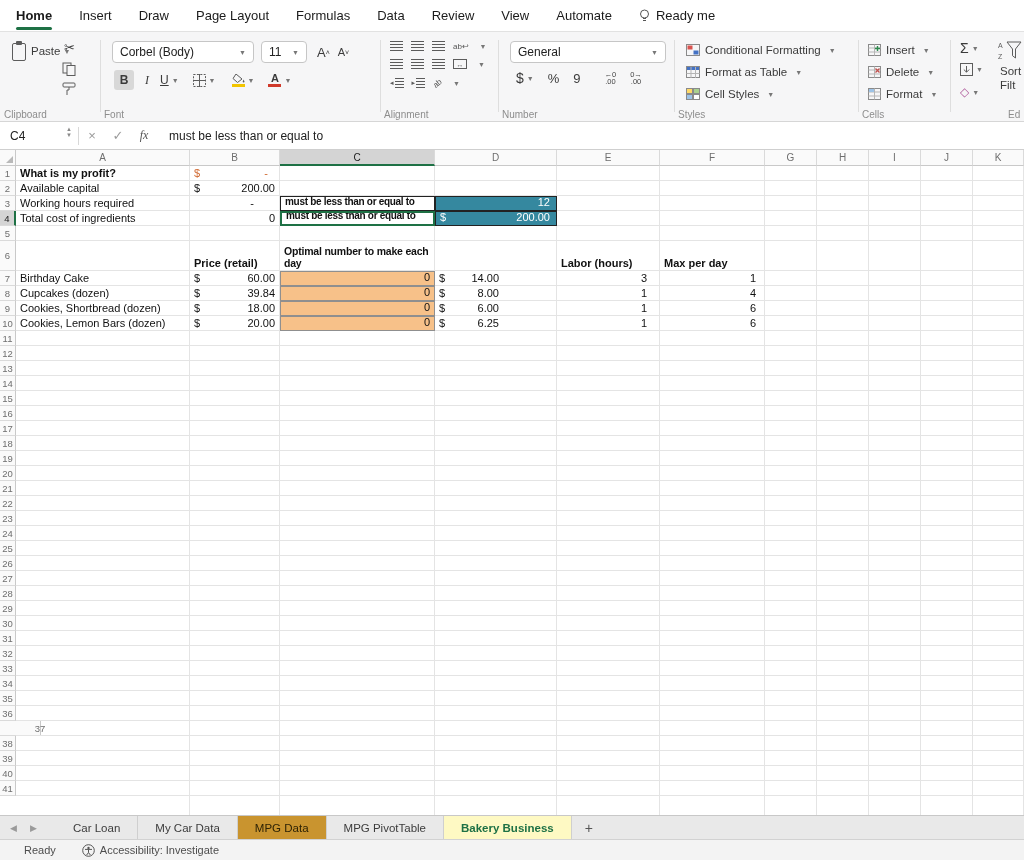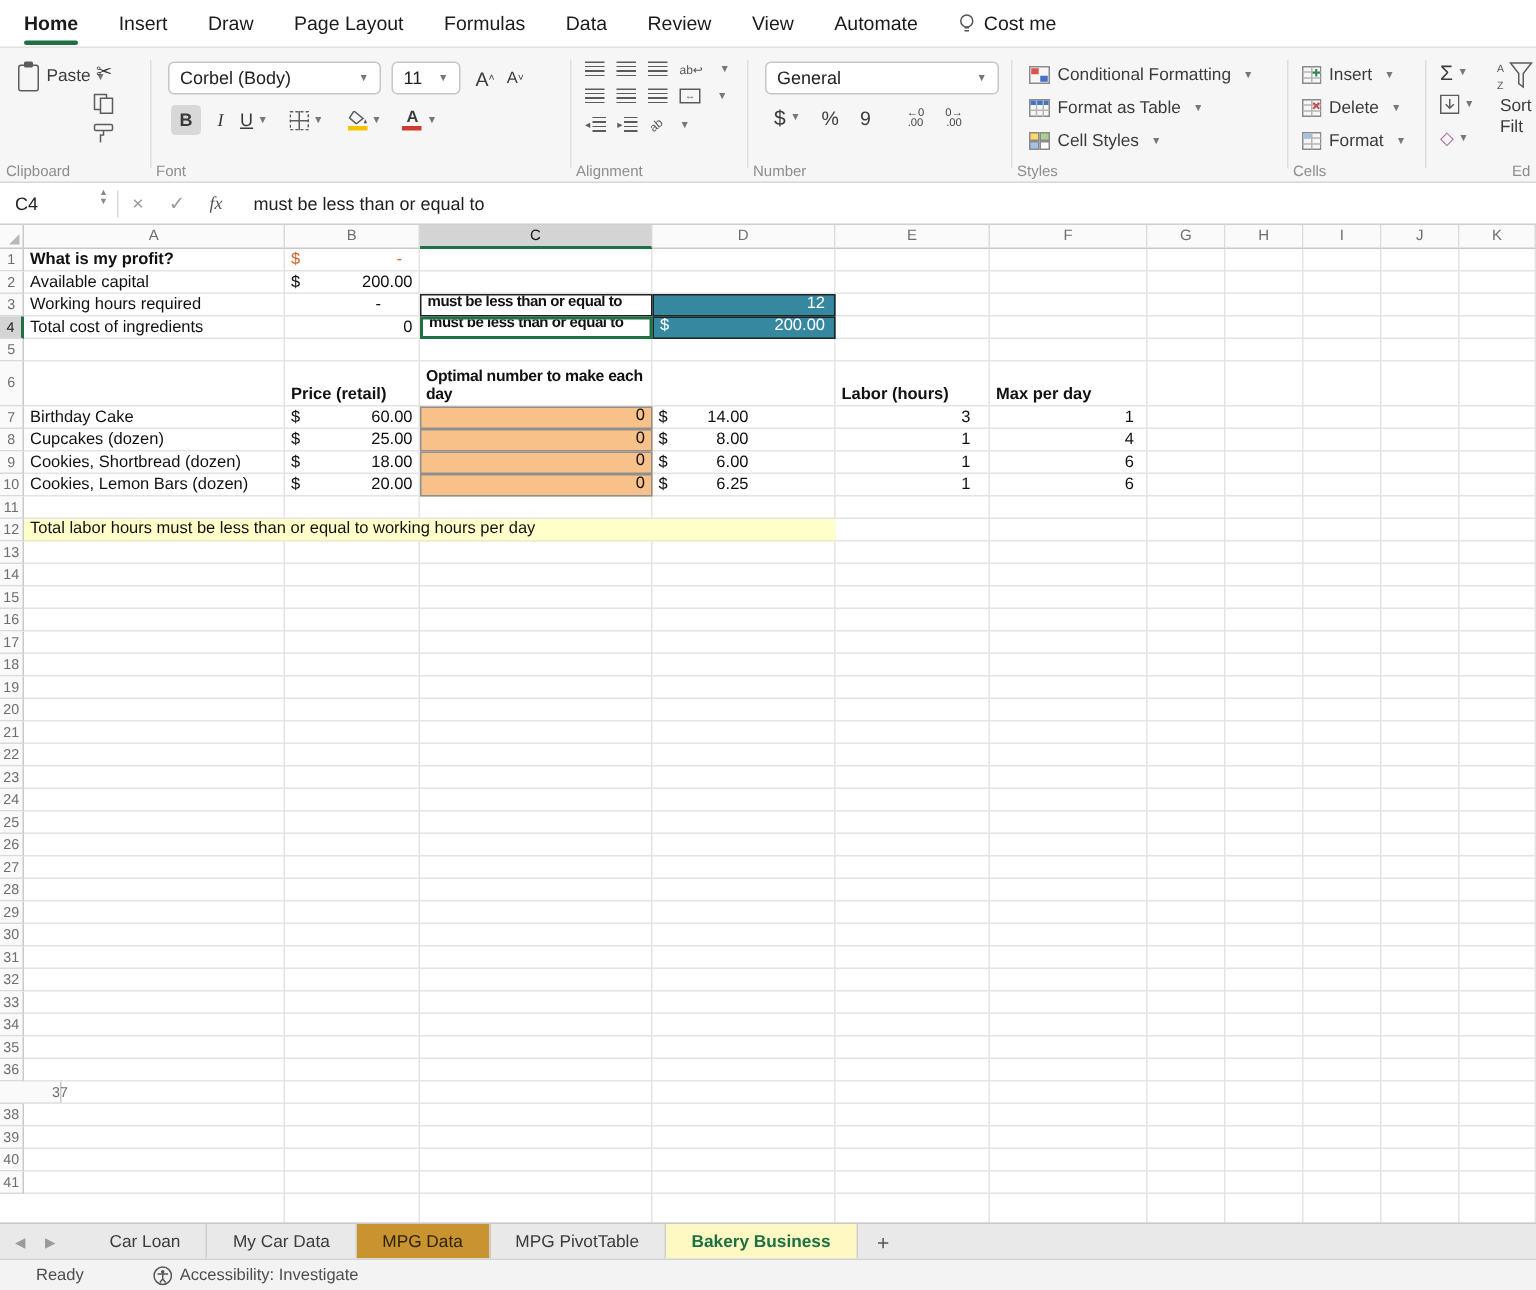--- a/index.html
+++ b/index.html
@@ -93,21 +93,21 @@
   .tab-nav { width:56px; display:flex; align-items:center; gap:13px; padding-left:10px;
              color:#9a9a9a; font-size:9px; }
   .tab { display:flex; align-items:center; padding:0 17px; border-right:1px solid #cfcfcf; cursor:default; }
   .tab:first-of-type { border-left:1px solid #cfcfcf; }
   .tab.gold { background:#c9942f; color:#2e2305; }
   .tab.active { background:#fef9c3; color:#1e7145; font-weight:700; }
   .tab.add { border-right:none; padding:0 13px; color:#555; font-size:14px; }
 
   
   .statusbar { position:absolute; left:0; top:839px; width:1024px; height:21px; background:#f3f3f3;
-               border-top:1px solid #d2d2d2; display:flex; align-items:center; font-size:11px; color:#4d4d4d;gap:20px; }
+               border-top:1px solid #d2d2d2; display:flex; align-items:center; font-size:11px; color:#4d4d4d; }
   .status-ready { margin-left:24px; }
   .status-acc { margin-left:26px; display:flex; align-items:center; gap:5px; }
   svg { display:block; }
 </style>
 </head>
 <body>
 
 <div class="menubar">
   <span class="menu-item active">Home</span>
   <span class="menu-item">Insert</span>
@@ -118,21 +118,21 @@
   <span class="menu-item">Review</span>
   <span class="menu-item">View</span>
   <span class="menu-item">Automate</span>
   <span class="menu-item tellme">
     <span>
       <svg width="11" height="14" viewBox="0 0 11 14">
           <circle cx="5.5" cy="5" r="4" fill="none" stroke="#555"></circle>
           <path d="M4 9.5h3M4 11.5h3" stroke="#555"></path>
         </svg>
     </span>
-    <span>Cost me</span>
+    <span>Ready me</span>
   </span>
 </div>
 
 <div class="ribbon">
   <div class="rdiv" style="left:100px"></div>
   <div class="rdiv" style="left:380px"></div>
   <div class="rdiv" style="left:498px"></div>
   <div class="rdiv" style="left:674px"></div>
   <div class="rdiv" style="left:858px"></div>
   <div class="rdiv" style="left:950px"></div>
@@ -560,21 +560,21 @@
       <div class="cell orange right" style="left: 264px; top: 105px; width: 155px; height: 15px; padding-right: 4px;">0</div>
       <div class="cell curr" style="left: 419px; top: 105px; width: 122px; height: 15px; padding-right: 58px;">
         <span>$</span>
         <span>14.00</span>
       </div>
       <div class="cell right" style="left: 541px; top: 105px; width: 103px; height: 15px; padding-right: 13px;">3</div>
       <div class="cell right" style="left: 644px; top: 105px; width: 105px; height: 15px; padding-right: 9px;">1</div>
       <div class="cell" style="left: 0px; top: 120px; width: 174px; height: 15px;">Cupcakes (dozen)</div>
       <div class="cell curr" style="left: 174px; top: 120px; width: 90px; height: 15px; padding-right: 5px;">
         <span>$</span>
-        <span>25.00</span>
+        <span>39.84</span>
       </div>
       <div class="cell orange right" style="left: 264px; top: 120px; width: 155px; height: 15px; padding-right: 4px;">0</div>
       <div class="cell curr" style="left: 419px; top: 120px; width: 122px; height: 15px; padding-right: 58px;">
         <span>$</span>
         <span>8.00</span>
       </div>
       <div class="cell right" style="left: 541px; top: 120px; width: 103px; height: 15px; padding-right: 13px;">1</div>
       <div class="cell right" style="left: 644px; top: 120px; width: 105px; height: 15px; padding-right: 9px;">4</div>
       <div class="cell" style="left: 0px; top: 135px; width: 174px; height: 15px;">Cookies, Shortbread (dozen)</div>
       <div class="cell curr" style="left: 174px; top: 135px; width: 90px; height: 15px; padding-right: 5px;">
@@ -593,21 +593,20 @@
         <span>$</span>
         <span>20.00</span>
       </div>
       <div class="cell orange right" style="left: 264px; top: 150px; width: 155px; height: 15px; padding-right: 4px;">0</div>
       <div class="cell curr" style="left: 419px; top: 150px; width: 122px; height: 15px; padding-right: 58px;">
         <span>$</span>
         <span>6.25</span>
       </div>
       <div class="cell right" style="left: 541px; top: 150px; width: 103px; height: 15px; padding-right: 13px;">1</div>
       <div class="cell right" style="left: 644px; top: 150px; width: 105px; height: 15px; padding-right: 9px;">6</div>
-      <div class="cell yellow" style="left: 0px; top: 180px; width: 541px; height: 15px;">Total labor hours must be less than or equal to working hours per day</div>
     </div>
 </div>
 
 <div class="tabbar">
   <div class="tab-nav">
     <span>◀</span>
     <span>▶</span>
   </div>
   <div class="tab">Car Loan</div>
   <div class="tab">My Car Data</div>

